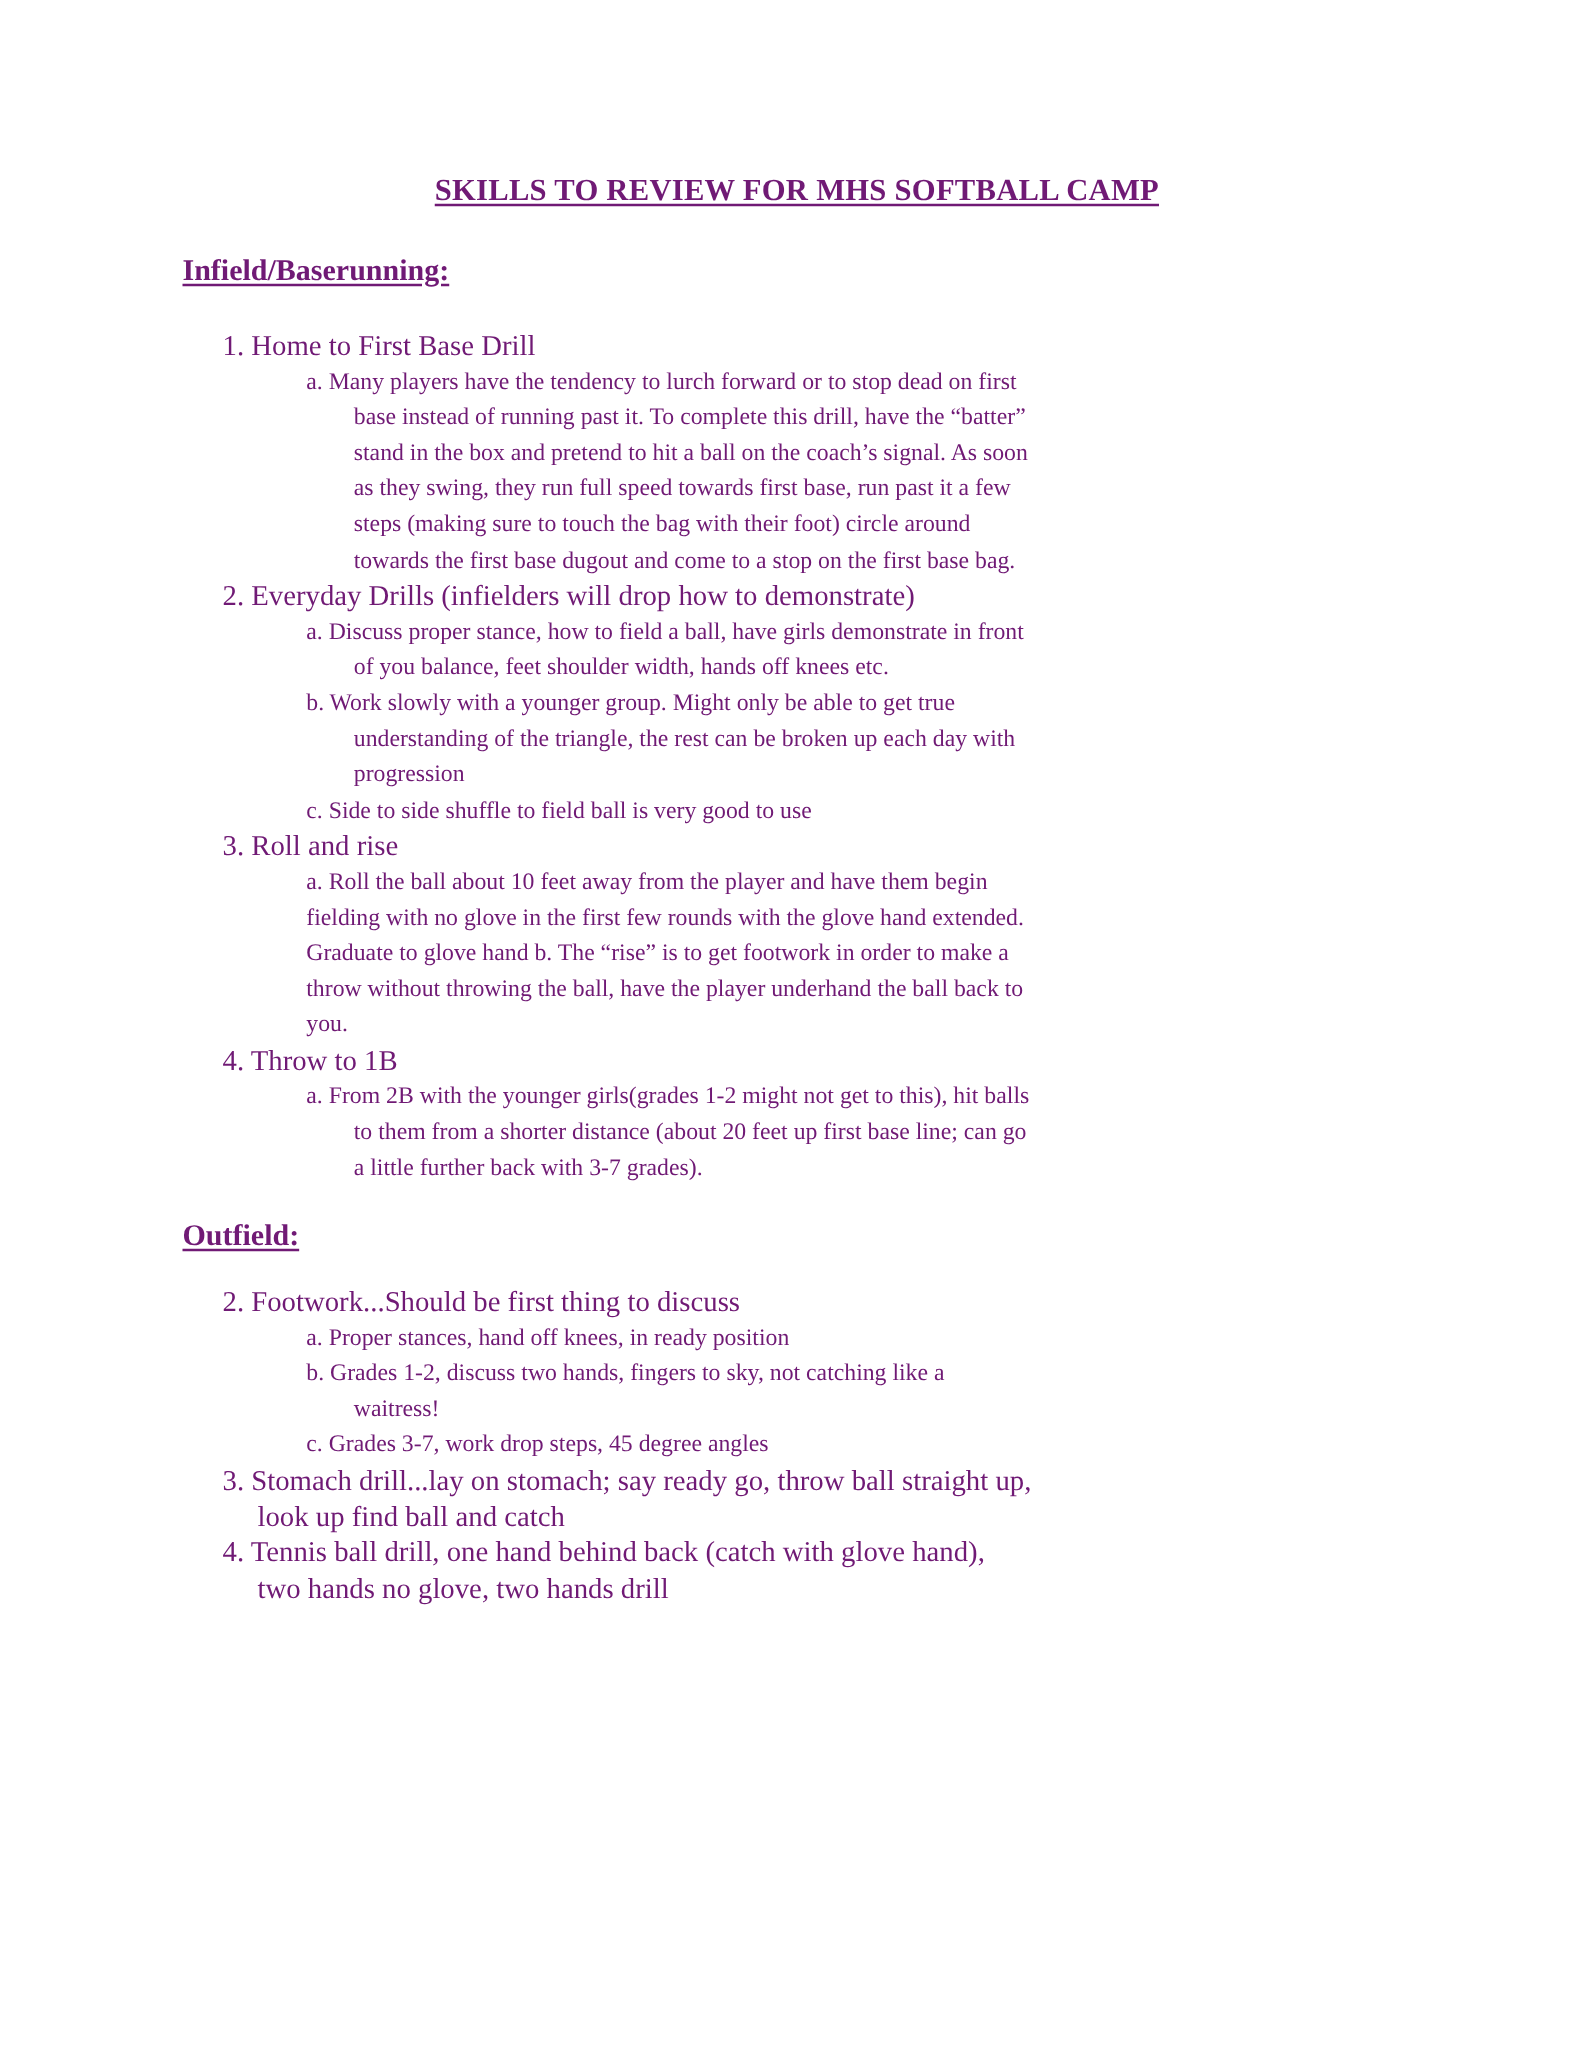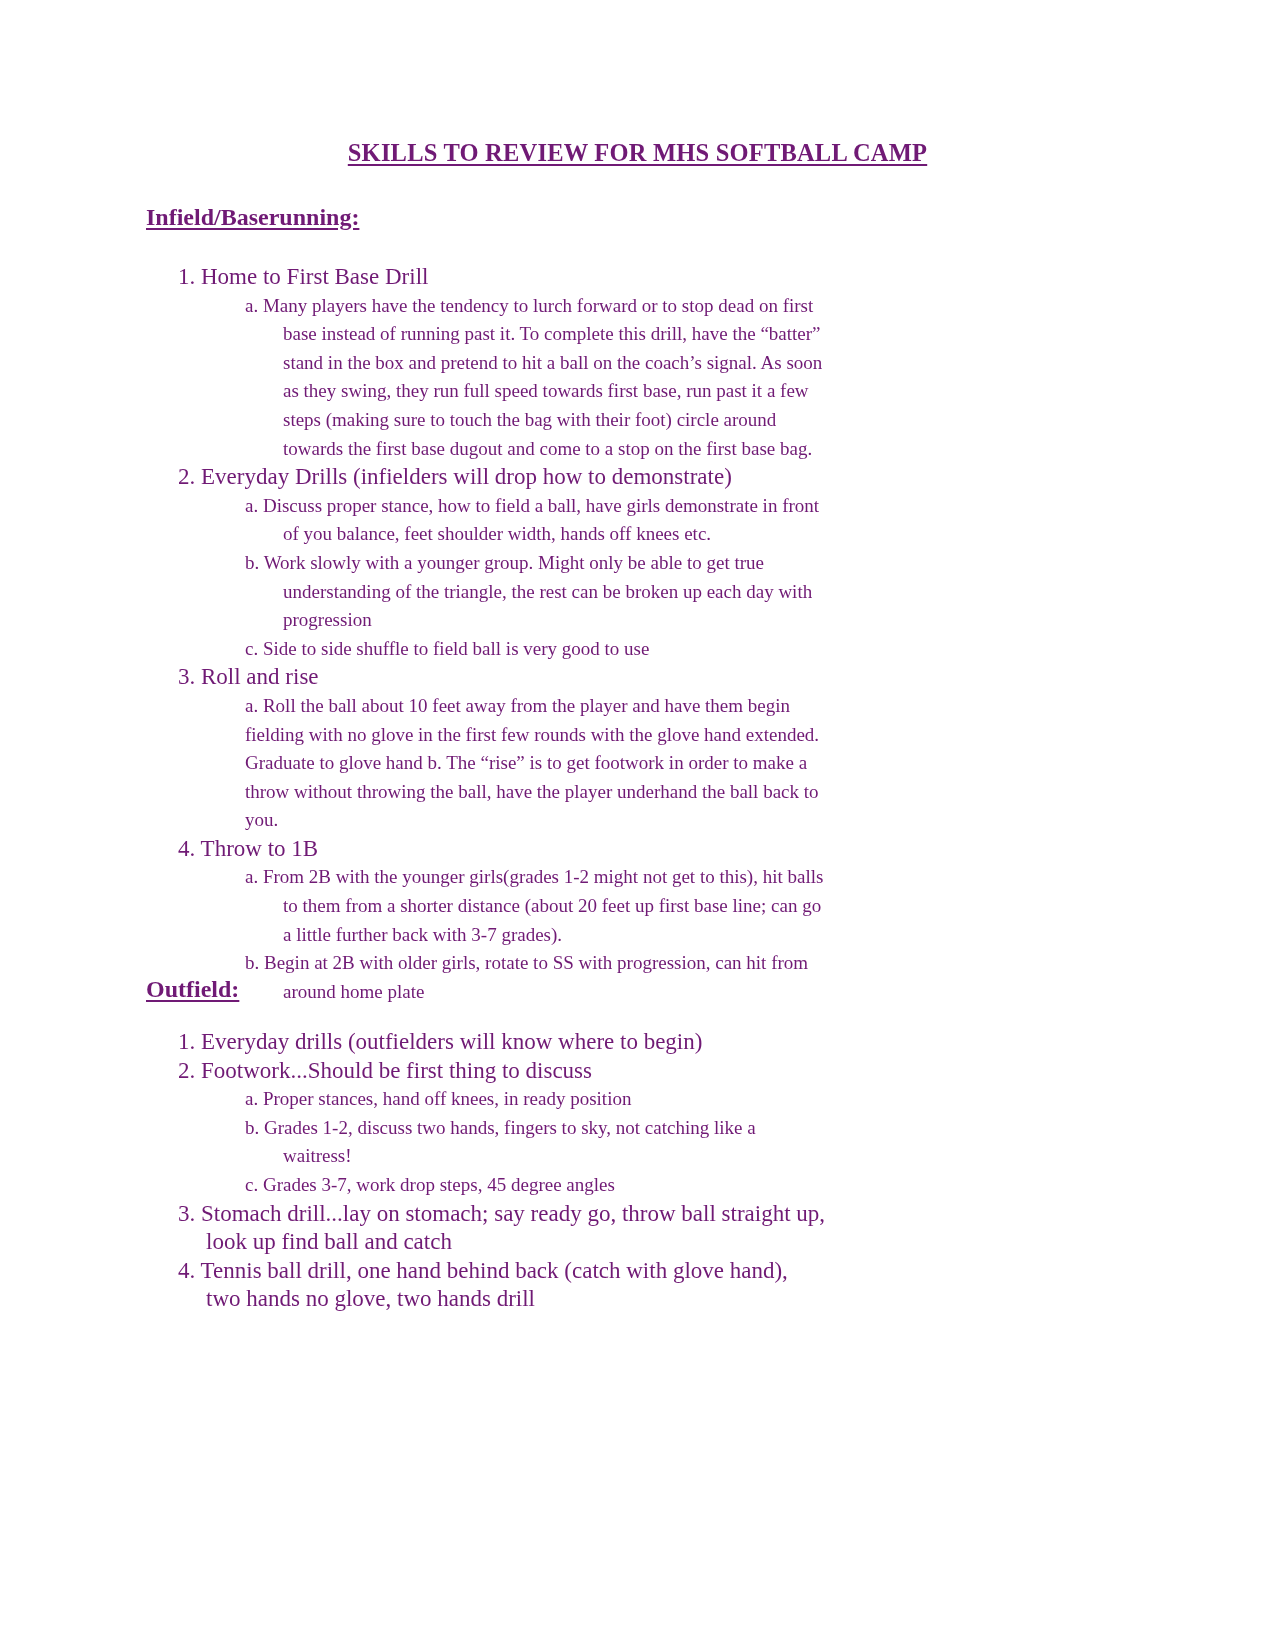--- a/index.html
+++ b/index.html
@@ -111,29 +111,27 @@
       <p class="num-item"><span class="marker">1.</span><span> Home to First Base Drill</span></p>
       <p class="sub-item"><span class="marker">a.</span><span> Many players have the tendency to lurch forward or to stop dead on first base instead of running past it. To complete this drill, have the “batter” stand in the box and pretend to hit a ball on the coach’s signal. As soon as they swing, they run full speed towards first base, run past it a few steps (making sure to touch the bag with their foot) circle around towards the first base dugout and come to a stop on the first base bag.</span></p>
       <p class="num-item"><span class="marker">2.</span><span> Everyday Drills (infielders will drop how to demonstrate)</span></p>
       <p class="sub-item"><span class="marker">a.</span><span> Discuss proper stance, how to field a ball, have girls demonstrate in front of you balance, feet shoulder width, hands off knees etc.</span></p>
       <p class="sub-item"><span class="marker">b.</span><span> Work slowly with a younger group. Might only be able to get true understanding of the triangle, the rest can be broken up each day with progression</span></p>
       <p class="sub-item"><span class="marker">c.</span><span> Side to side shuffle to field ball is very good to use</span></p>
       <p class="num-item"><span class="marker">3.</span><span> Roll and rise</span></p>
       <p class="sub-item flush"><span class="marker">a.</span><span> Roll the ball about 10 feet away from the player and have them begin fielding with no glove in the first few rounds with the glove hand extended. Graduate to glove hand b. The “rise” is to get footwork in order to make a throw without throwing the ball, have the player underhand the ball back to you.</span></p>
       <p class="num-item"><span class="marker">4.</span><span> Throw to 1B</span></p>
       <p class="sub-item"><span class="marker">a.</span><span> From 2B with the younger girls(grades 1-2 might not get to this), hit balls to them from a shorter distance (about 20 feet up first base line; can go a little further back with 3-7 grades).</span></p>
-      <p class="sub-item"><span class="marker">b.</span><span> Begin at 2B with older girls, rotate to SS with progression, can hit from around home plate</span></p>
     </div>
 
   <div class="section-heading" id="heading-outfield">
     <span class="heading-underline">Outfield:</span>
   </div>
 
   <div class="list-block" id="list-outfield">
-      <p class="num-item"><span class="marker">1.</span><span> Everyday drills (outfielders will know where to begin)</span></p>
       <p class="num-item"><span class="marker">2.</span><span> Footwork...Should be first thing to discuss</span></p>
       <p class="sub-item"><span class="marker">a.</span><span> Proper stances, hand off knees, in ready position</span></p>
       <p class="sub-item"><span class="marker">b.</span><span> Grades 1-2, discuss two hands, fingers to sky, not catching like a waitress!</span></p>
       <p class="sub-item"><span class="marker">c.</span><span> Grades 3-7, work drop steps, 45 degree angles</span></p>
       <p class="num-item"><span class="marker">3.</span><span> Stomach drill...lay on stomach; say ready go, throw ball straight up, look up find ball and catch</span></p>
       <p class="num-item"><span class="marker">4.</span><span> Tennis ball drill, one hand behind back (catch with glove hand), two hands no glove, two hands drill</span></p>
     </div>
 
 </div>
 

